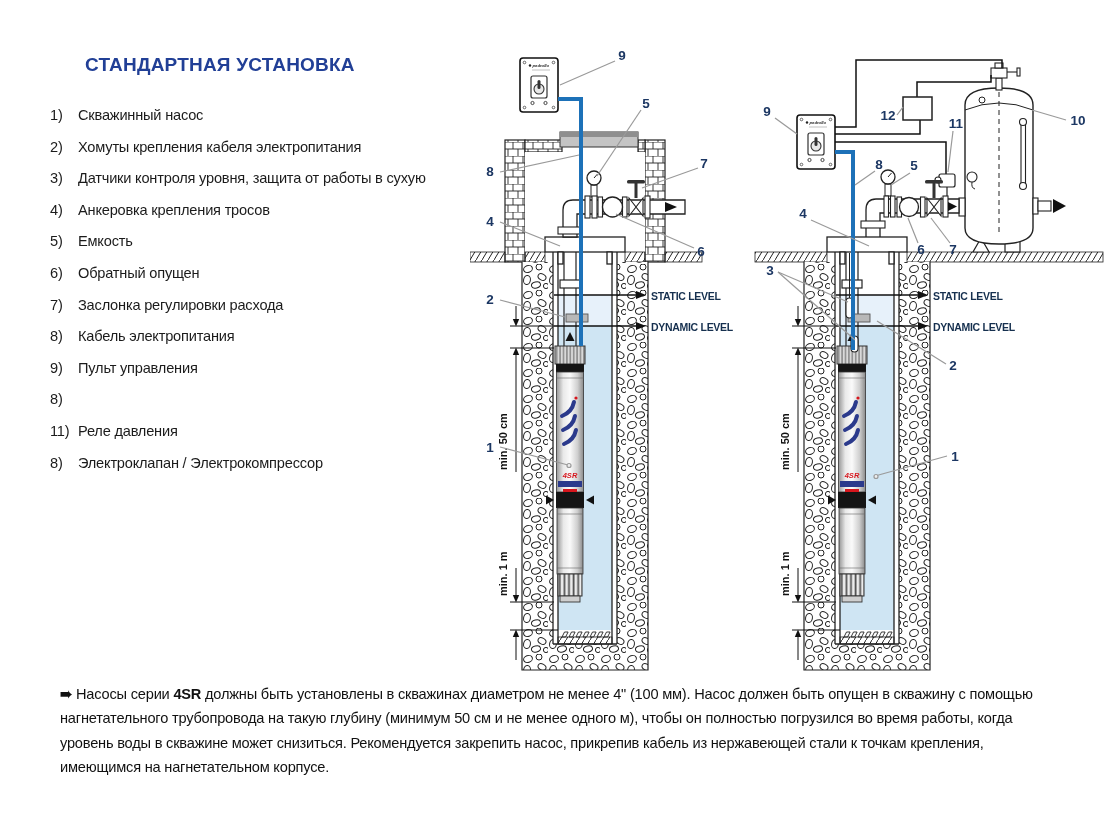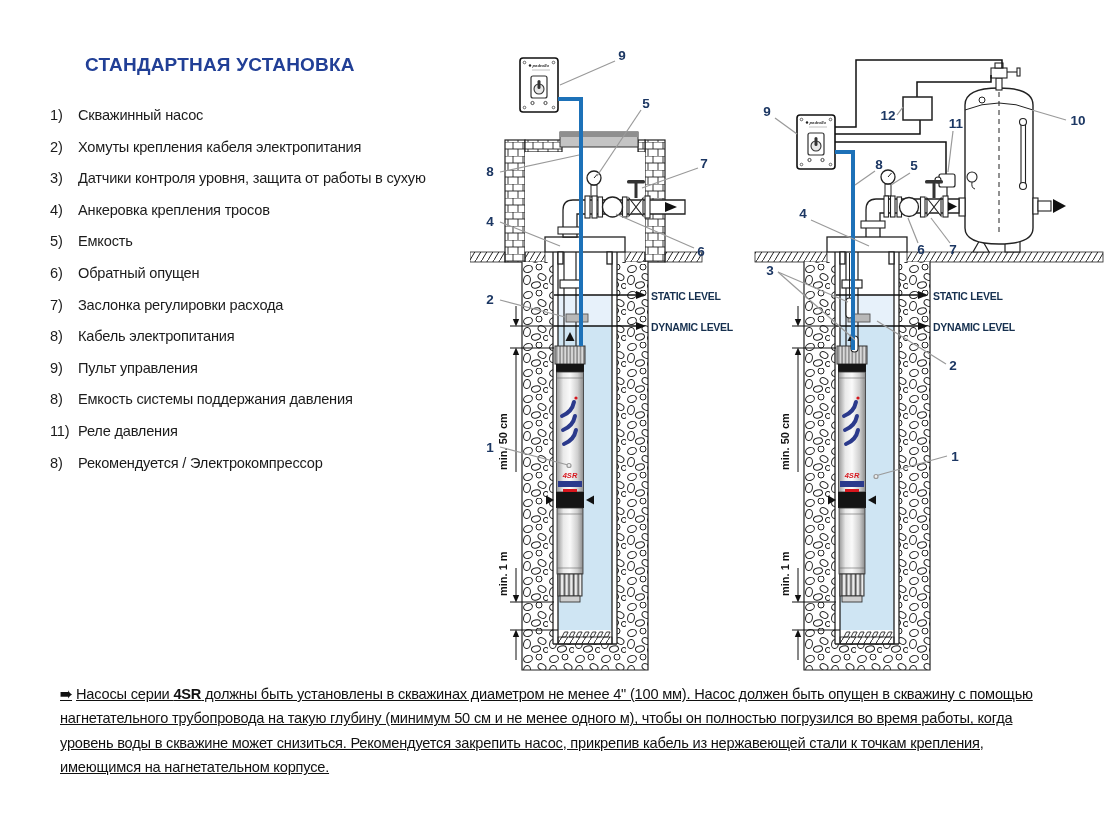--- a/index.html
+++ b/index.html
@@ -4,21 +4,21 @@
 <style>
   html,body{margin:0;padding:0;background:#fff;}
   .page{position:relative;width:1109px;height:821px;background:#fff;overflow:hidden;
         font-family:"Liberation Sans",sans-serif;color:#1b1b1b;}
   .title{position:absolute;left:50px;top:54px;font-size:19px;font-weight:bold;
          color:#213f96;letter-spacing:.2px;margin-left:35px;}
   .parts{position:absolute;left:50px;top:100px;}
   .parts .li{display:flex;height:31.6px;line-height:31.6px;font-size:14.6px;letter-spacing:-.2px;}
   .parts .num{width:28px;flex:0 0 28px;}
   .note{position:absolute;left:60px;top:682px;width:994px;font-size:14.6px;
-        line-height:24.4px;letter-spacing:-.2px;color:#111;text-decoration:underline;}
+        line-height:24.4px;letter-spacing:-.2px;color:#111;}
   .note .arr{font-weight:bold;margin-right:4px;}
   svg{position:absolute;}
   svg text{font-family:"Liberation Sans",sans-serif;}
   .callout{font-size:13.5px;font-weight:bold;fill:#1c3763;}
   .lvl{font-size:10.5px;font-weight:bold;fill:#16304f;letter-spacing:-.3px;}
   .dim{font-size:11px;font-weight:bold;fill:#111;}
   .brandtxt{font-size:4.2px;font-weight:bold;font-style:italic;fill:#222;}
   .pumptxt{font-size:7.5px;font-weight:bold;font-style:italic;fill:#d6161d;}
 </style>
 </head>
@@ -60,29 +60,28 @@
     <div class="li">
         <span class="num">8)</span>
         <span>Кабель электропитания</span>
       </div>
     <div class="li">
         <span class="num">9)</span>
         <span>Пульт управления</span>
       </div>
     <div class="li">
         <span class="num">8)</span>
-        <span>Емкость системы поддержания давления</span>
       </div>
     <div class="li">
         <span class="num">11)</span>
         <span>Реле давления</span>
       </div>
     <div class="li">
         <span class="num">8)</span>
-        <span>Рекомендуется / Электрокомпрессор</span>
+        <span>Электроклапан / Электрокомпрессор</span>
       </div>
   </div>
 
   <svg style="left:470px;top:30px" width="270" height="645" viewBox="0 0 270 645">
     <defs>
       <pattern id="L-bricks" width="10" height="14" patternUnits="userSpaceOnUse">
         <rect width="10" height="14" fill="#fff"></rect>
         <path d="M0,0 H10 M0,7 H10 M3,0 V7 M8,7 V14" stroke="#222" stroke-width="0.9" fill="none"></path>
       </pattern>
       <pattern id="L-stones" width="26" height="26" patternUnits="userSpaceOnUse">

